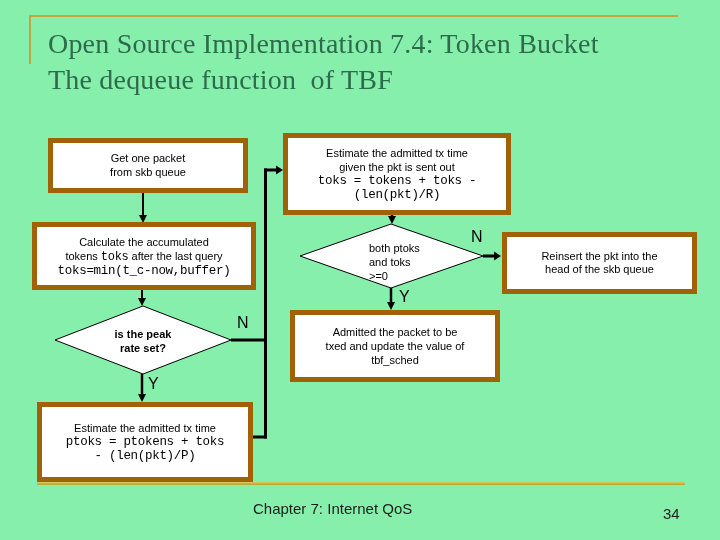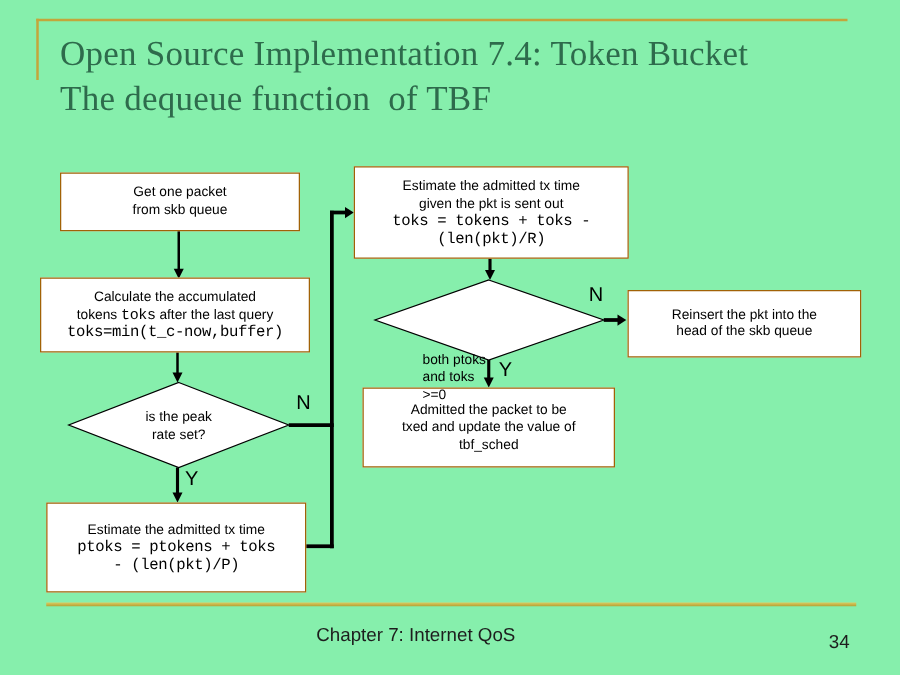--- a/index.html
+++ b/index.html
@@ -7,28 +7,28 @@
          font-family:"Liberation Sans",sans-serif;color:#000;}
   
   .rule-top{position:absolute;left:29px;top:15px;width:649px;height:2px;background:#C3A63B;}
   .rule-left{position:absolute;left:29px;top:15px;width:2px;height:49px;background:#C3A63B;}
   
   .title{position:absolute;left:48px;top:26px;margin:0;font-family:"Liberation Serif",serif;
          font-weight:400;color:#2E6B4C;font-size:28px;line-height:36px;letter-spacing:.2px;}
   .title .pre{white-space:pre-wrap;}
   
   .connectors{position:absolute;left:0;top:0;width:720px;height:540px;}
-  .box{position:absolute;background:#fff;border:1px solid #a16207;display:flex;flex-direction:column;
+  .box{position:absolute;background:#fff;border:5px solid #a16207;display:flex;flex-direction:column;
        justify-content:center;align-items:center;text-align:center;font-size:11px;line-height:13.5px;}
   .box .ln{display:block;}
   .it{}
   .code{font-family:"Liberation Mono","DejaVu Sans Mono",monospace;font-size:12.5px;letter-spacing:-.3px;}
   .code-inline{font-family:"Liberation Mono","DejaVu Sans Mono",monospace;font-size:12px;letter-spacing:-.3px;}
   .dtext{position:absolute;font-size:11px;line-height:14px;}
-  .dtext.center{text-align:center;}
+  .dtext.center{text-align:center;font-weight:bold;}
   .yn{position:absolute;font-size:16px;line-height:16px;}
   
   .rule-bottom{position:absolute;left:37px;top:482px;width:648px;height:3px;
                background:linear-gradient(180deg,#DCCB62 0%,#B5A232 100%);}
   .footer-text{position:absolute;font-family:Liberation Sans, sans-serif;font-size:15px;color:#1d1d1d;}
 </style>
 </head>
 <body>
 
 <div class="slide">
@@ -111,21 +111,21 @@
   <div class="box" style="left:502px;top:232px;width:185px;height:52px;">
     <span class="ln">Reinsert the pkt into the</span>
     <span class="ln">head of the skb queue</span>
   </div>
 
   <div class="dtext center" style="left:95px;top:327px;width:96px;">
     <span class="ln" style="display:block">is the peak</span>
     <span class="ln" style="display:block">rate set?</span>
   </div>
 
-  <div class="dtext" style="left:338px;top:241px;margin-top:40px;">
+  <div class="dtext" style="left:369px;top:241px;">
     <span style="display:block">both ptoks</span>
     <span style="display:block">and toks</span>
     <span style="display:block">&gt;=0</span>
   </div>
 
   <div class="yn" style="left:237px;top:315px;">N</div>
   <div class="yn" style="left:148px;top:376px;">Y</div>
   <div class="yn" style="left:471px;top:229px;">N</div>
   <div class="yn" style="left:399px;top:289px;">Y</div>
 

